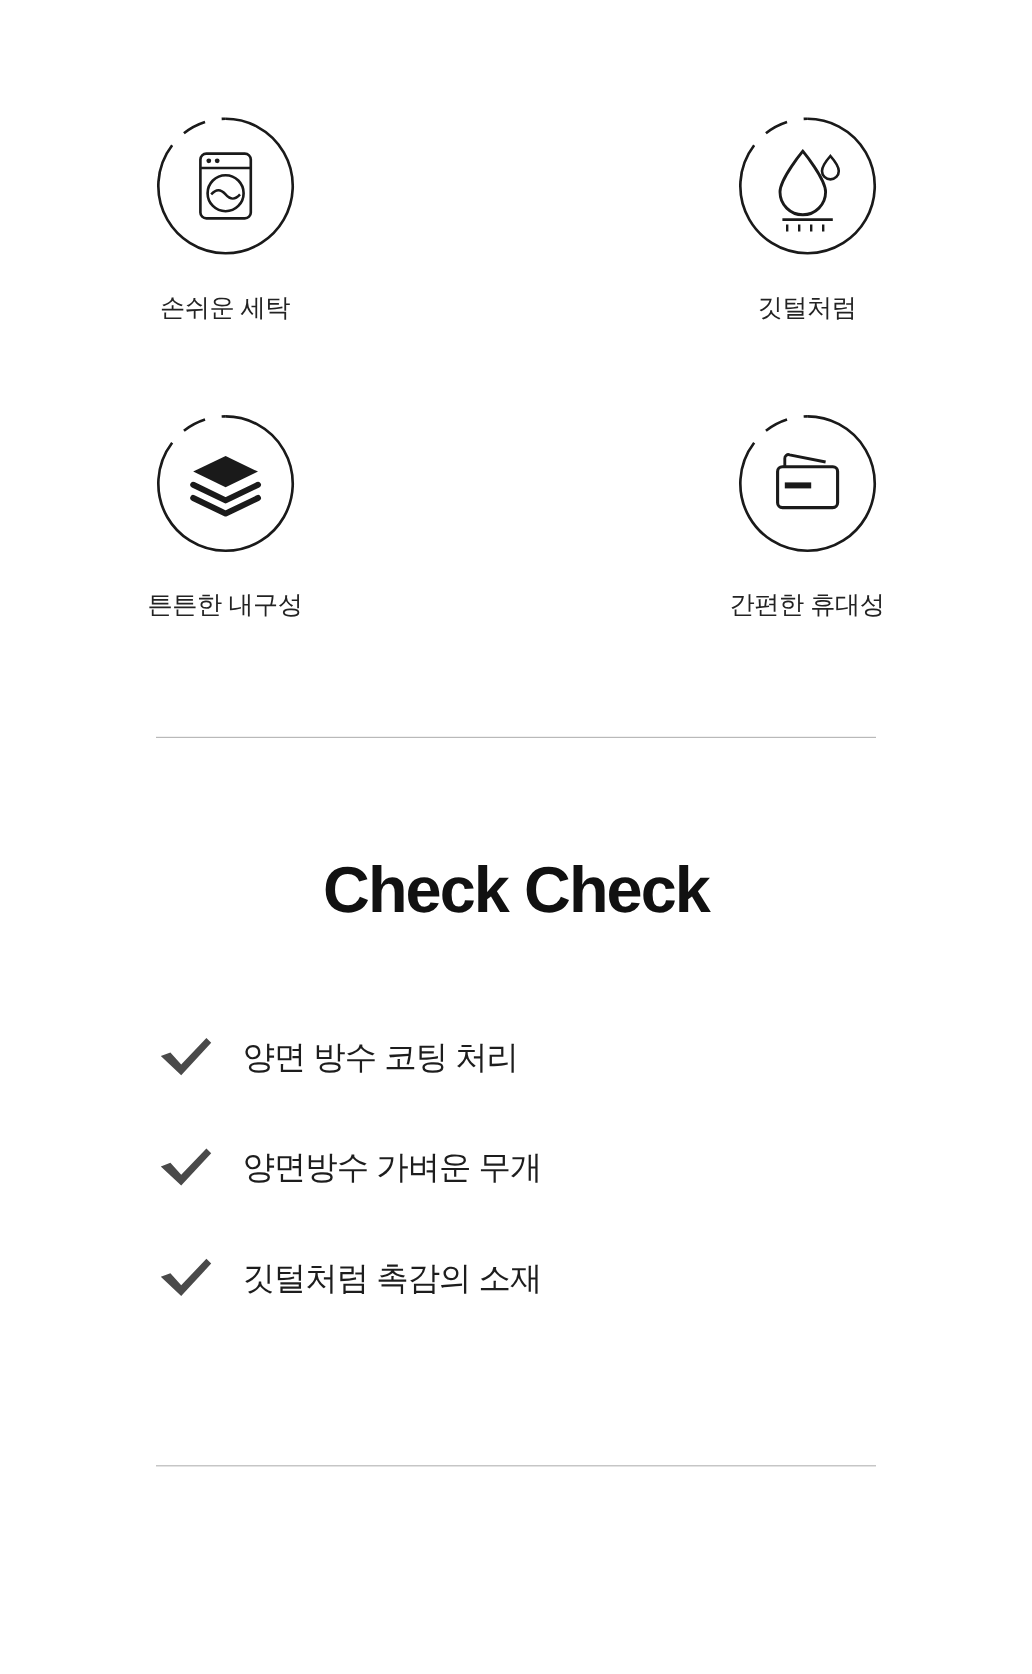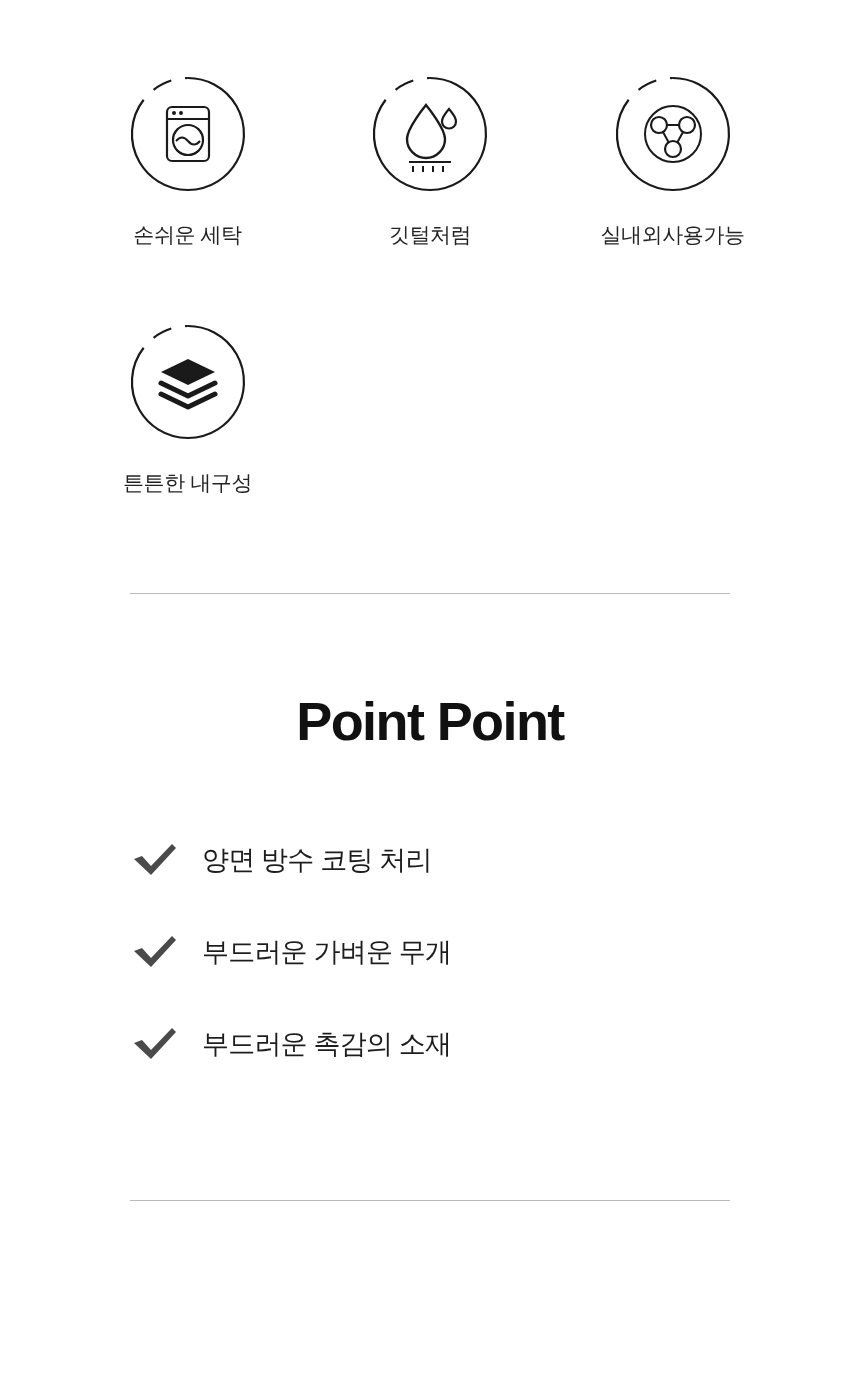--- a/index.html
+++ b/index.html
@@ -18,23 +18,23 @@
 
   .page {
     width: 860px;
     height: 1395px;
     position: relative;
     box-sizing: border-box;
   }
 
   
   .features {
-    padding-top: 58px;
+    padding-top: 96px;
     width: 700px;
-    margin: 17px auto;
+    margin: 0 auto;
   }
   .feature-row {
     display: flex;
     justify-content: space-between;
     align-items: flex-start;
   }
   .feature-row.second {
     margin-top: 74px;
     text-align: right;
   }
@@ -139,88 +139,84 @@
             <line x1="38" y1="87" x2="80" y2="87" stroke="#1a1a1a" stroke-width="2.2"></line>
             <line x1="42" y1="91" x2="42" y2="97" stroke="#1a1a1a" stroke-width="2"></line>
             <line x1="52" y1="91" x2="52" y2="97" stroke="#1a1a1a" stroke-width="2"></line>
             <line x1="62" y1="91" x2="62" y2="97" stroke="#1a1a1a" stroke-width="2"></line>
             <line x1="72" y1="91" x2="72" y2="97" stroke="#1a1a1a" stroke-width="2"></line>
           </svg>
         </div>
         <div class="feature-label">깃털처럼</div>
       </div>
 
-      <div class="feature">
-        <div class="feature-circle">
-          <svg width="118" height="118" viewBox="0 0 118 118">
-            <path d="M59 3 a56 56 0 1 1 -0.1 0" fill="none" stroke="#1a1a1a" stroke-width="2.2" stroke-dasharray="300 14 20 14"></path>
-            <circle cx="59" cy="59" r="28" fill="none" stroke="#1a1a1a" stroke-width="2"></circle>
-            <circle cx="45" cy="50" r="8" fill="none" stroke="#1a1a1a" stroke-width="2.2"></circle>
-            <circle cx="73" cy="50" r="8" fill="none" stroke="#1a1a1a" stroke-width="2.2"></circle>
-            <circle cx="59" cy="74" r="8" fill="none" stroke="#1a1a1a" stroke-width="2.2"></circle>
-            <line x1="53" y1="50" x2="65" y2="50" stroke="#1a1a1a" stroke-width="2"></line>
-            <line x1="49" y1="57" x2="55" y2="68" stroke="#1a1a1a" stroke-width="2"></line>
-            <line x1="69" y1="57" x2="63" y2="68" stroke="#1a1a1a" stroke-width="2"></line>
-          </svg>
-        </div>
-        <div class="feature-label">실내외사용가능</div>
-      </div>
 
     </div>
 
     <div class="feature-row second">
 
       <div class="feature">
         <div class="feature-circle">
           <svg width="118" height="118" viewBox="0 0 118 118">
             <path d="M59 3 a56 56 0 1 1 -0.1 0" fill="none" stroke="#1a1a1a" stroke-width="2.2" stroke-dasharray="300 14 20 14"></path>
             <path d="M59 36 L86 49 L59 62 L32 49 Z" fill="#1a1a1a"></path>
             <path d="M32 60 L59 73 L86 60" fill="none" stroke="#1a1a1a" stroke-width="5" stroke-linejoin="round" stroke-linecap="round"></path>
             <path d="M32 71 L59 84 L86 71" fill="none" stroke="#1a1a1a" stroke-width="5" stroke-linejoin="round" stroke-linecap="round"></path>
           </svg>
         </div>
         <div class="feature-label">튼튼한 내구성</div>
       </div>
 
 
+      <div class="feature">
+        <div class="feature-circle">
+          <svg width="118" height="118" viewBox="0 0 118 118">
+            <path d="M59 3 a56 56 0 1 1 -0.1 0" fill="none" stroke="#1a1a1a" stroke-width="2.2" stroke-dasharray="300 14 20 14"></path>
+            <rect x="34" y="45" width="50" height="34" rx="4" fill="none" stroke="#1a1a1a" stroke-width="2.6"></rect>
+            <path d="M40 45 L40 38 a3 3 0 0 1 4 -3 L74 41" fill="none" stroke="#1a1a1a" stroke-width="2.4"></path>
+            <rect x="40" y="58" width="22" height="5" fill="#1a1a1a"></rect>
+          </svg>
+        </div>
+        <div class="feature-label">간편한 휴대성</div>
+      </div>
 
     </div>
   </div>
 
   <div class="divider"></div>
 
-  <div class="checkpoint-title">Point Point</div>
+  <div class="checkpoint-title">Check Check</div>
 
   <div class="check-list">
 
     <div class="check-item">
       <div class="check-mark">
         <svg width="46" height="36" viewBox="0 0 46 36">
           <path d="M2 17 L10 14 L19 24 L40 2 L44 6 L19 33 Z" fill="#4a4a4a"></path>
         </svg>
       </div>
       <div class="check-text">양면 방수 코팅 처리</div>
     </div>
 
     <div class="check-item">
       <div class="check-mark">
         <svg width="46" height="36" viewBox="0 0 46 36">
           <path d="M2 17 L10 14 L19 24 L40 2 L44 6 L19 33 Z" fill="#4a4a4a"></path>
         </svg>
       </div>
-      <div class="check-text">부드러운 가벼운 무개</div>
+      <div class="check-text">양면방수 가벼운 무개</div>
     </div>
 
     <div class="check-item">
       <div class="check-mark">
         <svg width="46" height="36" viewBox="0 0 46 36">
           <path d="M2 17 L10 14 L19 24 L40 2 L44 6 L19 33 Z" fill="#4a4a4a"></path>
         </svg>
       </div>
-      <div class="check-text">부드러운 촉감의 소재</div>
+      <div class="check-text">깃털처럼 촉감의 소재</div>
     </div>
 
 
   </div>
 
   <div class="divider bottom"></div>
 
 </div>
 
 </body></html>

